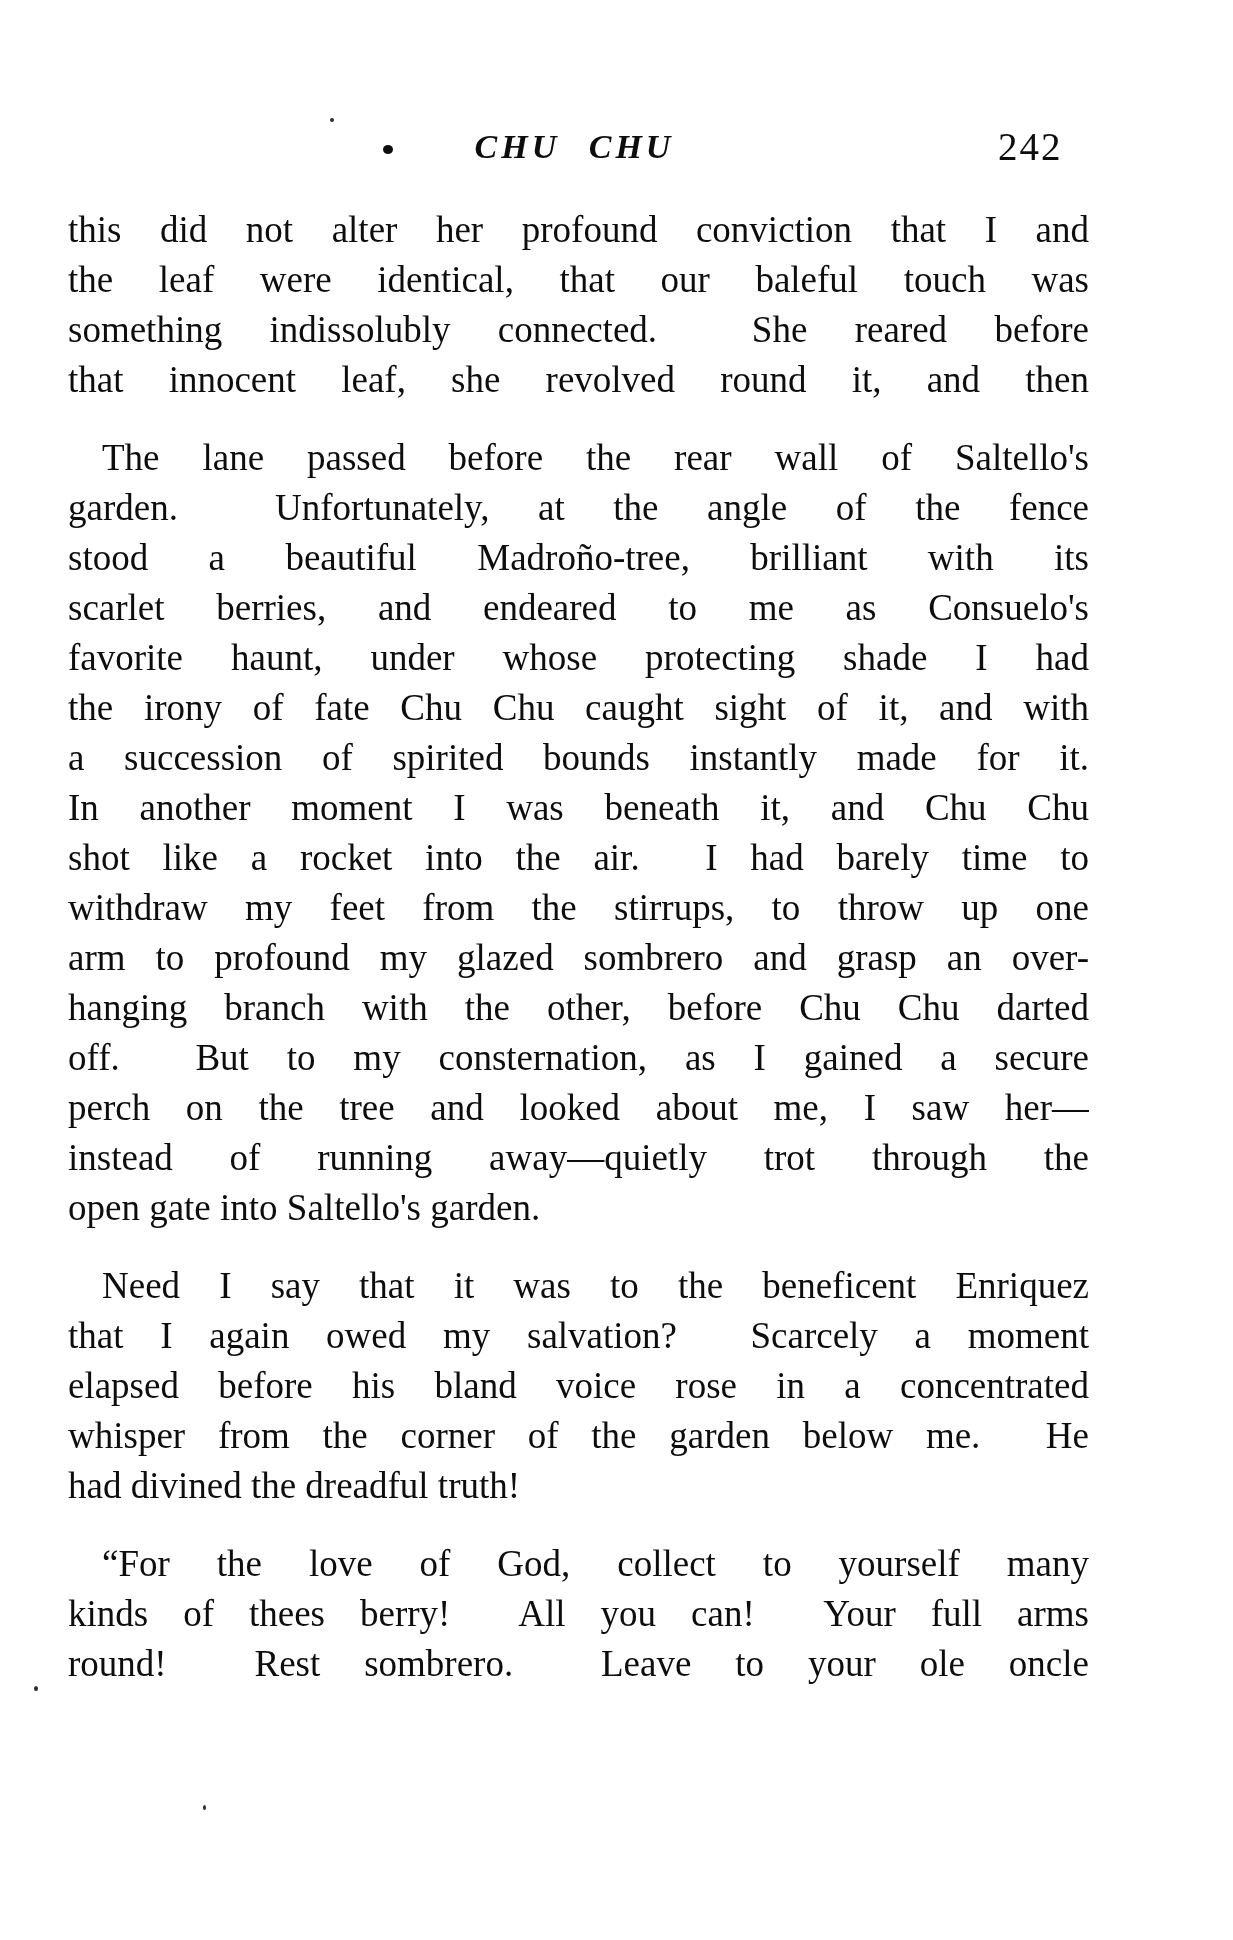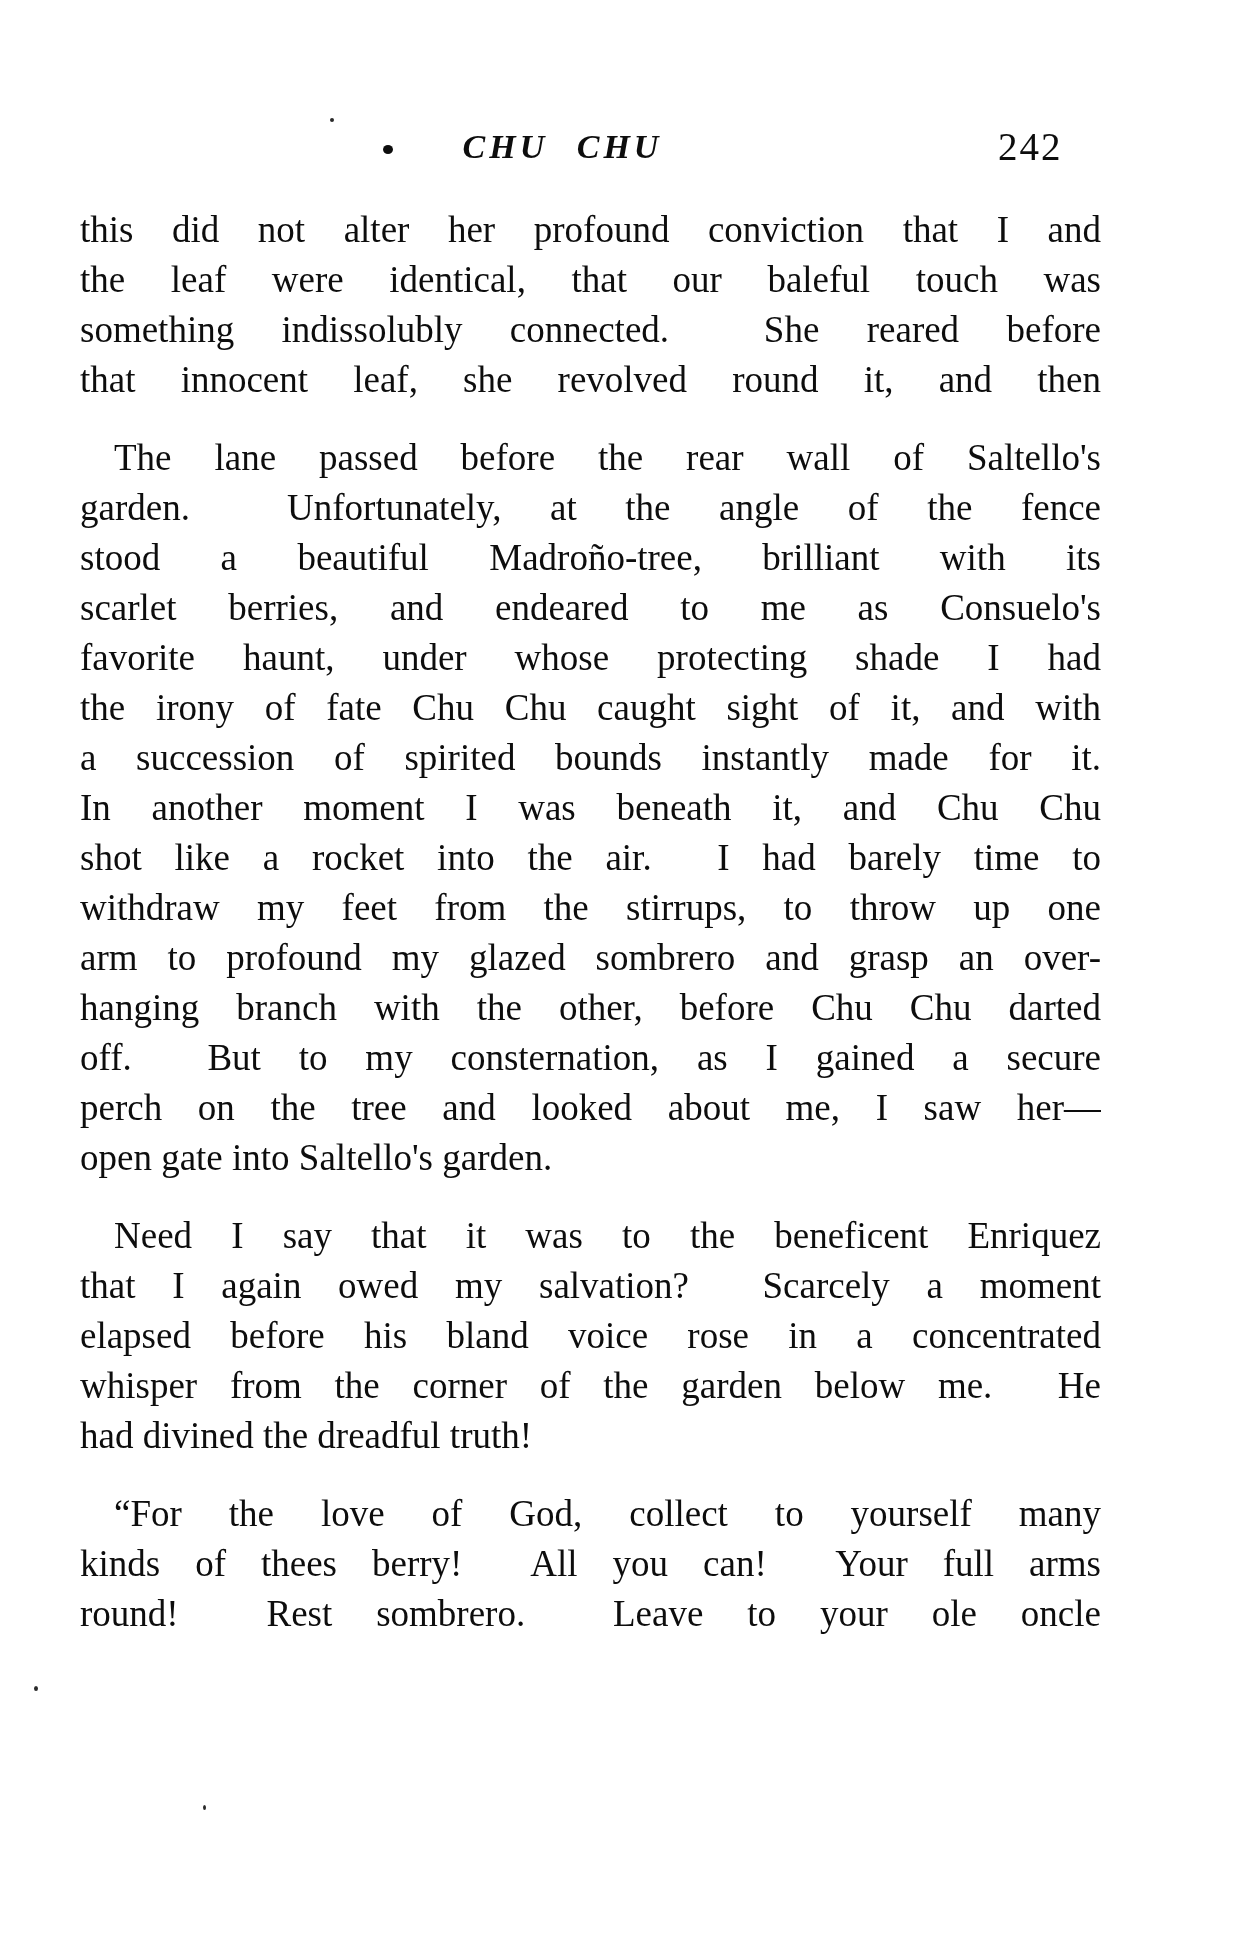--- a/index.html
+++ b/index.html
@@ -12,21 +12,21 @@
     width: 1233px;
     height: 1940px;
     background: #ffffff;
     color: #0d0d0d;
     font-family: "Liberation Serif", "DejaVu Serif", serif;
     overflow: hidden;
   }
   
   .running-title {
     position: absolute;
-    left: 52px;
+    left: 64px;
     width: 1021px;
     top: 128px;
     text-align: center;
     font-style: italic;
     font-weight: bold;
     font-size: 34px;
     letter-spacing: 4px;
     word-spacing: 16px;
   }
   .page-number {
@@ -49,21 +49,21 @@
     position: absolute;
     background: #2a2a2a;
     border-radius: 50%;
   }
   .speck.s1 { left: 330px; top: 118px; width: 4px; height: 4px; }
   .speck.s2 { left: 34px;  top: 1686px; width: 4px; height: 5px; }
   .speck.s3 { left: 203px; top: 1805px; width: 3px; height: 5px; }
   
   .text-block {
     position: absolute;
-    left: 80px;
+    left: 68px;
     top: 205px;
     width: 1021px;
   }
   .ln {
     font-size: 37px;
     line-height: 50px;
     height: 50px;
     overflow: hidden;
     text-align: justify;
     text-align-last: justify;
@@ -101,20 +101,21 @@
     <div class="ln">favorite haunt, under whose protecting shade I had</div>
     <div class="ln">the irony of fate Chu Chu caught sight of it, and with</div>
     <div class="ln">a succession of spirited bounds instantly made for it.</div>
     <div class="ln">In another moment I was beneath it, and Chu Chu</div>
     <div class="ln">shot like a rocket into the air.  I had barely time to</div>
     <div class="ln">withdraw my feet from the stirrups, to throw up one</div>
     <div class="ln">arm to profound my glazed sombrero and grasp an over-</div>
     <div class="ln">hanging branch with the other, before Chu Chu darted</div>
     <div class="ln">off.  But to my consternation, as I gained a secure</div>
     <div class="ln">perch on the tree and looked about me, I saw her—</div>
+    <div class="ln">instead of running away—quietly trot through the</div>
     <div class="ln end">open gate into Saltello's garden.</div>
     <div class="ln indent">Need I say that it was to the beneficent Enriquez</div>
     <div class="ln">that I again owed my salvation?  Scarcely a moment</div>
     <div class="ln">elapsed before his bland voice rose in a concentrated</div>
     <div class="ln">whisper from the corner of the garden below me.  He</div>
     <div class="ln end">had divined the dreadful truth!</div>
     <div class="ln indent">“For the love of God, collect to yourself many</div>
     <div class="ln">kinds of thees berry!  All you can!  Your full arms</div>
     <div class="ln">round!  Rest sombrero.  Leave to your ole oncle</div>
   </div>

